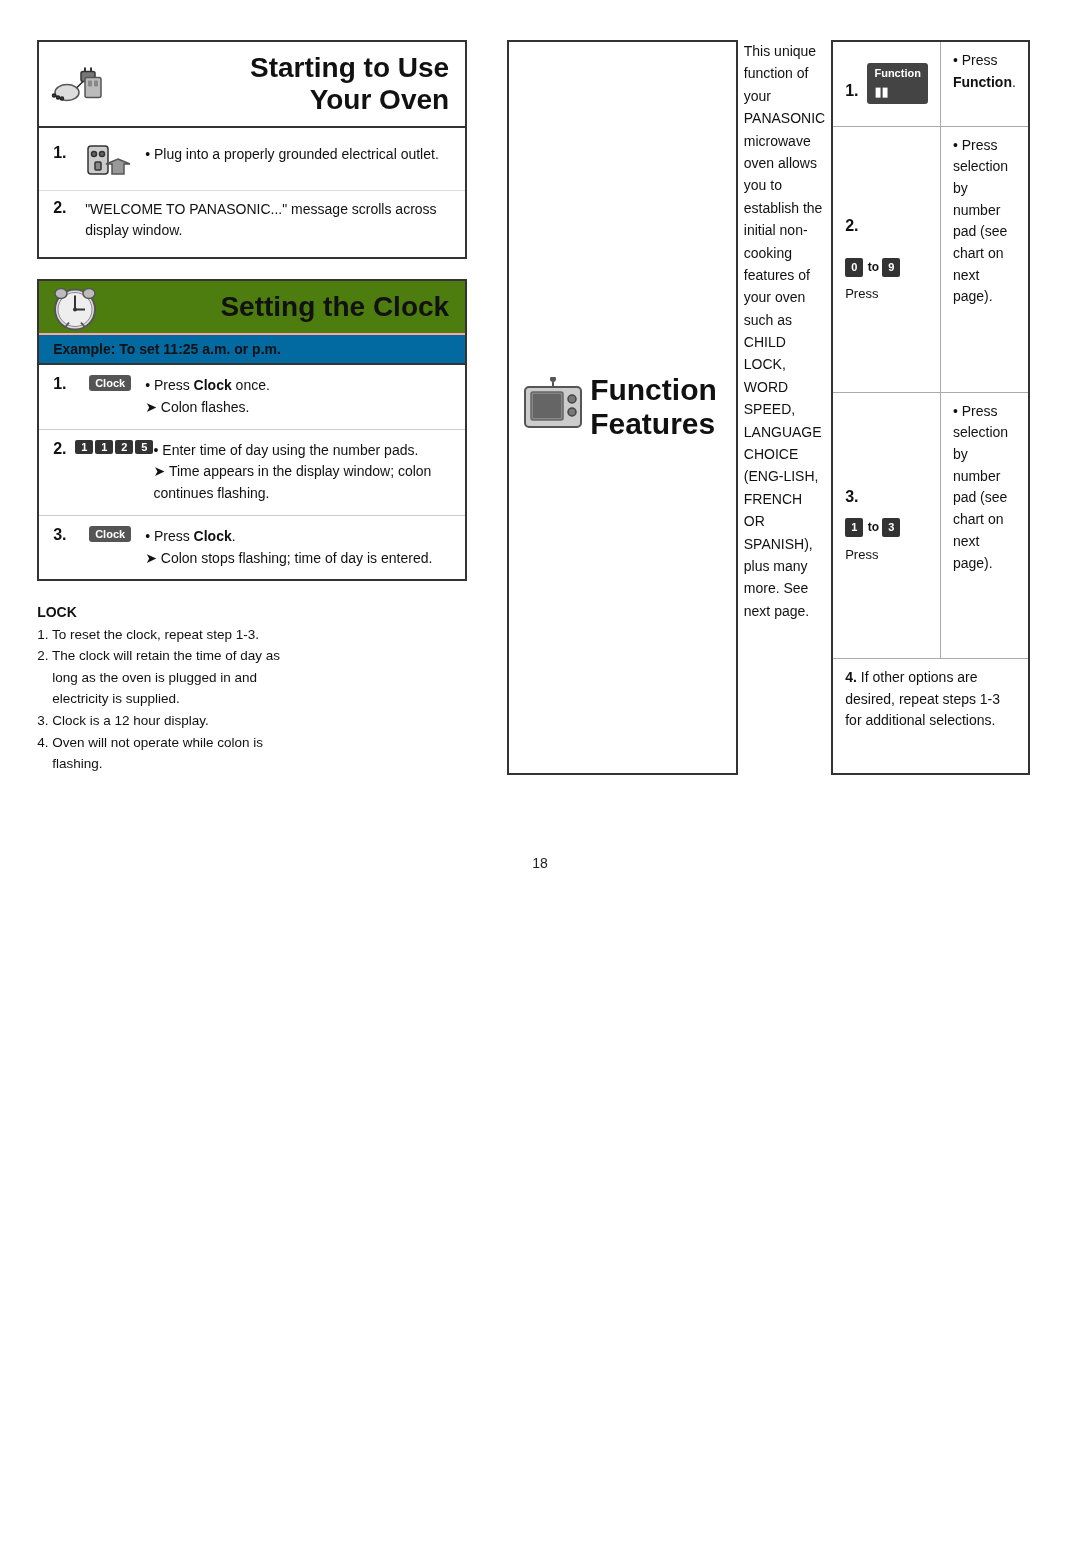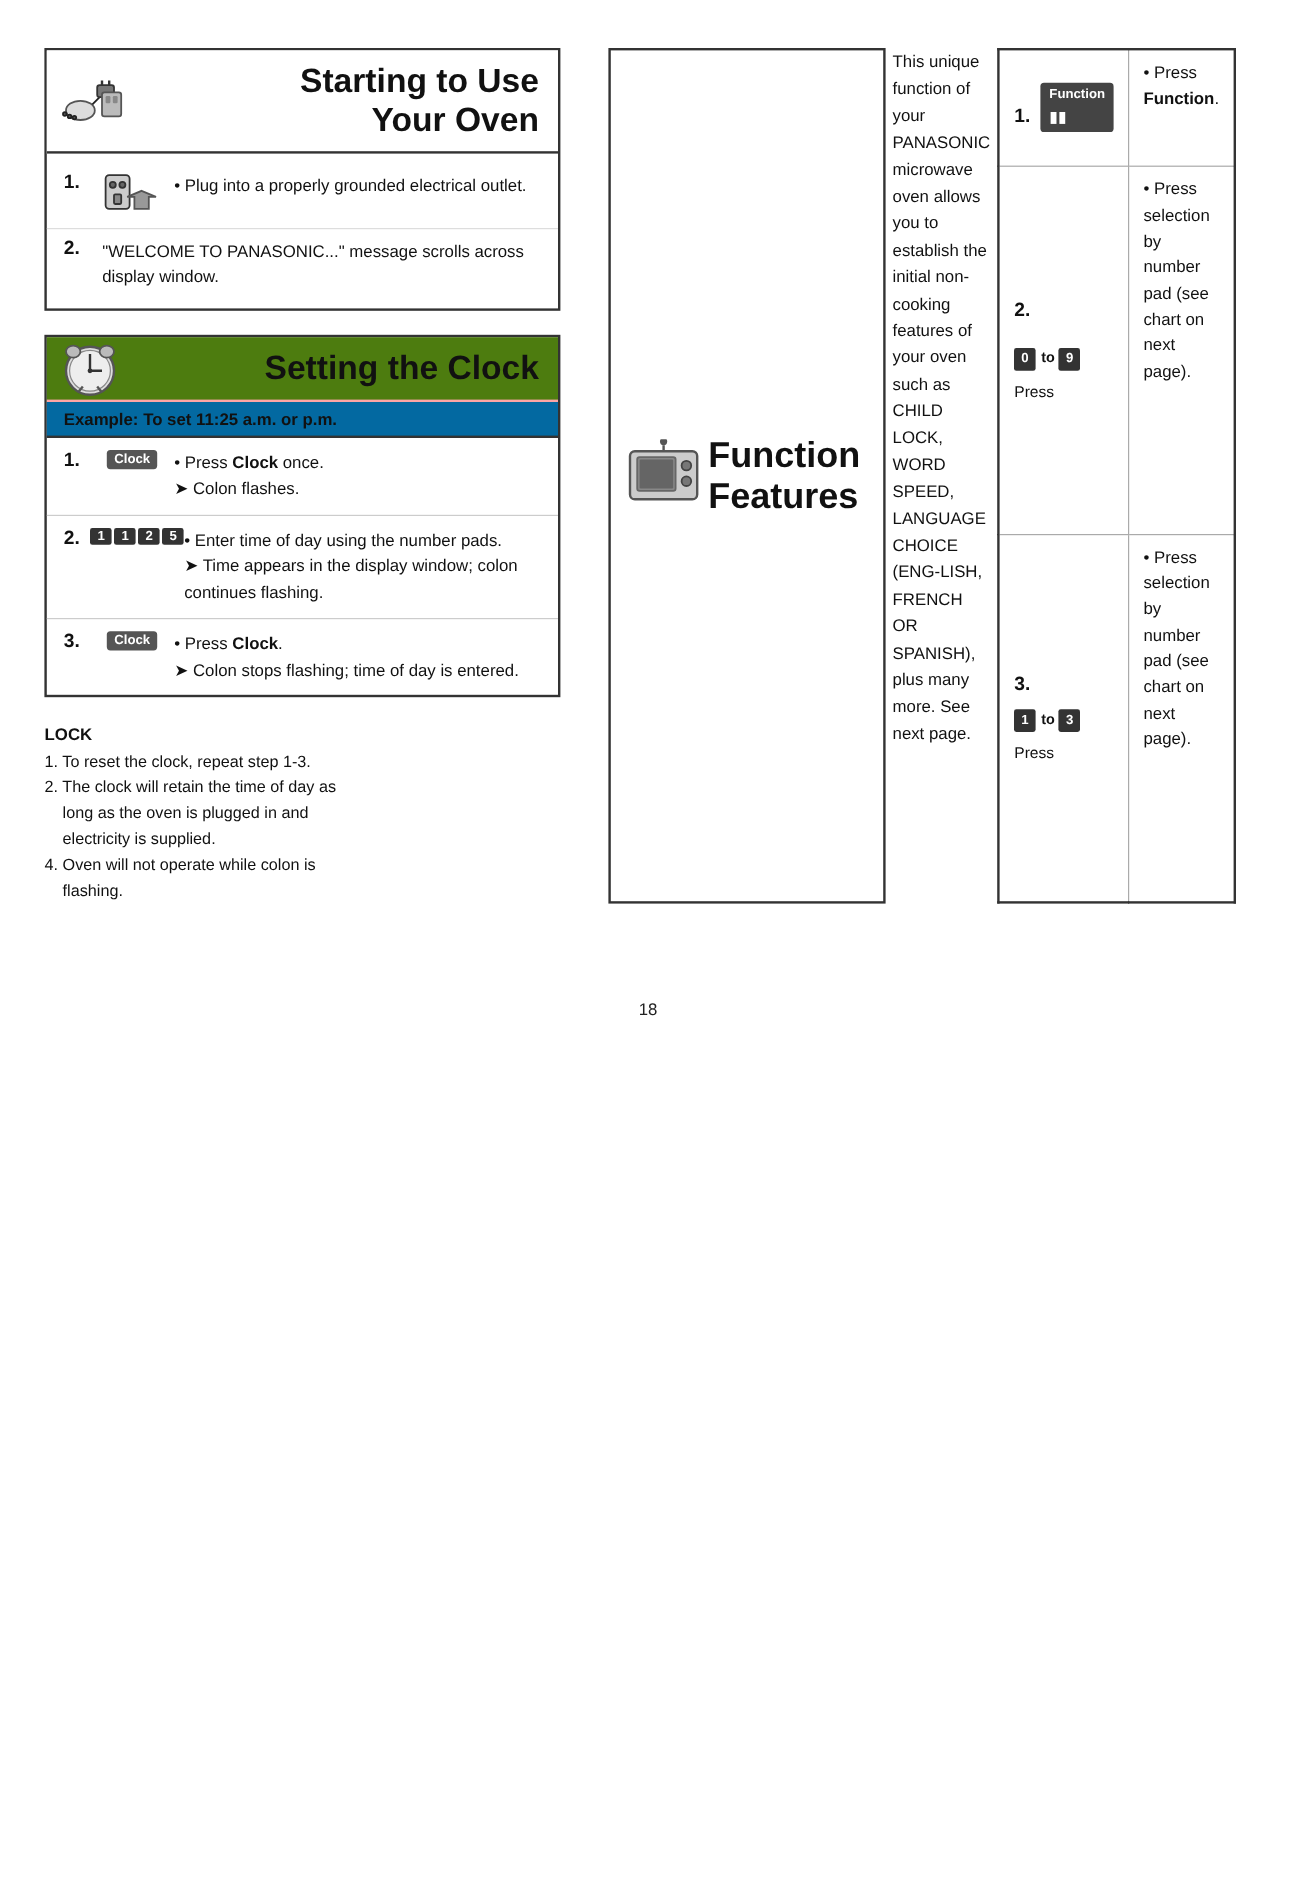--- a/index.html
+++ b/index.html
@@ -346,20 +346,21 @@
             <span class="arrow">➤</span> Colon stops flashing; time of day is entered.
           </div>
         </div>
       </div>
     </div>
 
     <div class="notes-section">
     <div style="font-weight:bold;font-size:14px;">LOCK</div>
     <div>1. To reset the clock, repeat step 1-3.</div>
     <div>2. The clock will retain the time of day as<br>&nbsp;&nbsp;&nbsp;&nbsp;long as the oven is plugged in and<br>&nbsp;&nbsp;&nbsp;&nbsp;electricity is supplied.</div>
+    <div>3. Clock is a 12 hour display.</div>
     <div>4. Oven will not operate while colon is<br>&nbsp;&nbsp;&nbsp;&nbsp;flashing.</div>
   </div>
 
   </div>
 
   <div class="right-col">
 
     <div class="function-header">
       <span class="function-icon">
         <svg width="60" height="58" viewBox="0 0 60 58">
@@ -415,19 +416,24 @@
               <span style="font-size:12px;"> to </span>
               <span class="num-btn">3</span>
             </div>
             <div style="margin-top:6px; font-size:13px; font-weight:normal;">Press</div>
           </td>
           <td>
             • Press selection by number pad (see chart on next page).
           </td>
         </tr>
 
+        <tr class="step4-row">
+          <td colspan="2">
+            <strong>4.</strong> If other options are desired, repeat steps 1-3 for additional selections.
+          </td>
+        </tr>
       </tbody>
     </table>
 
   </div>
 </div>
 
 <div class="page-number">18</div>
 
 </body></html>

